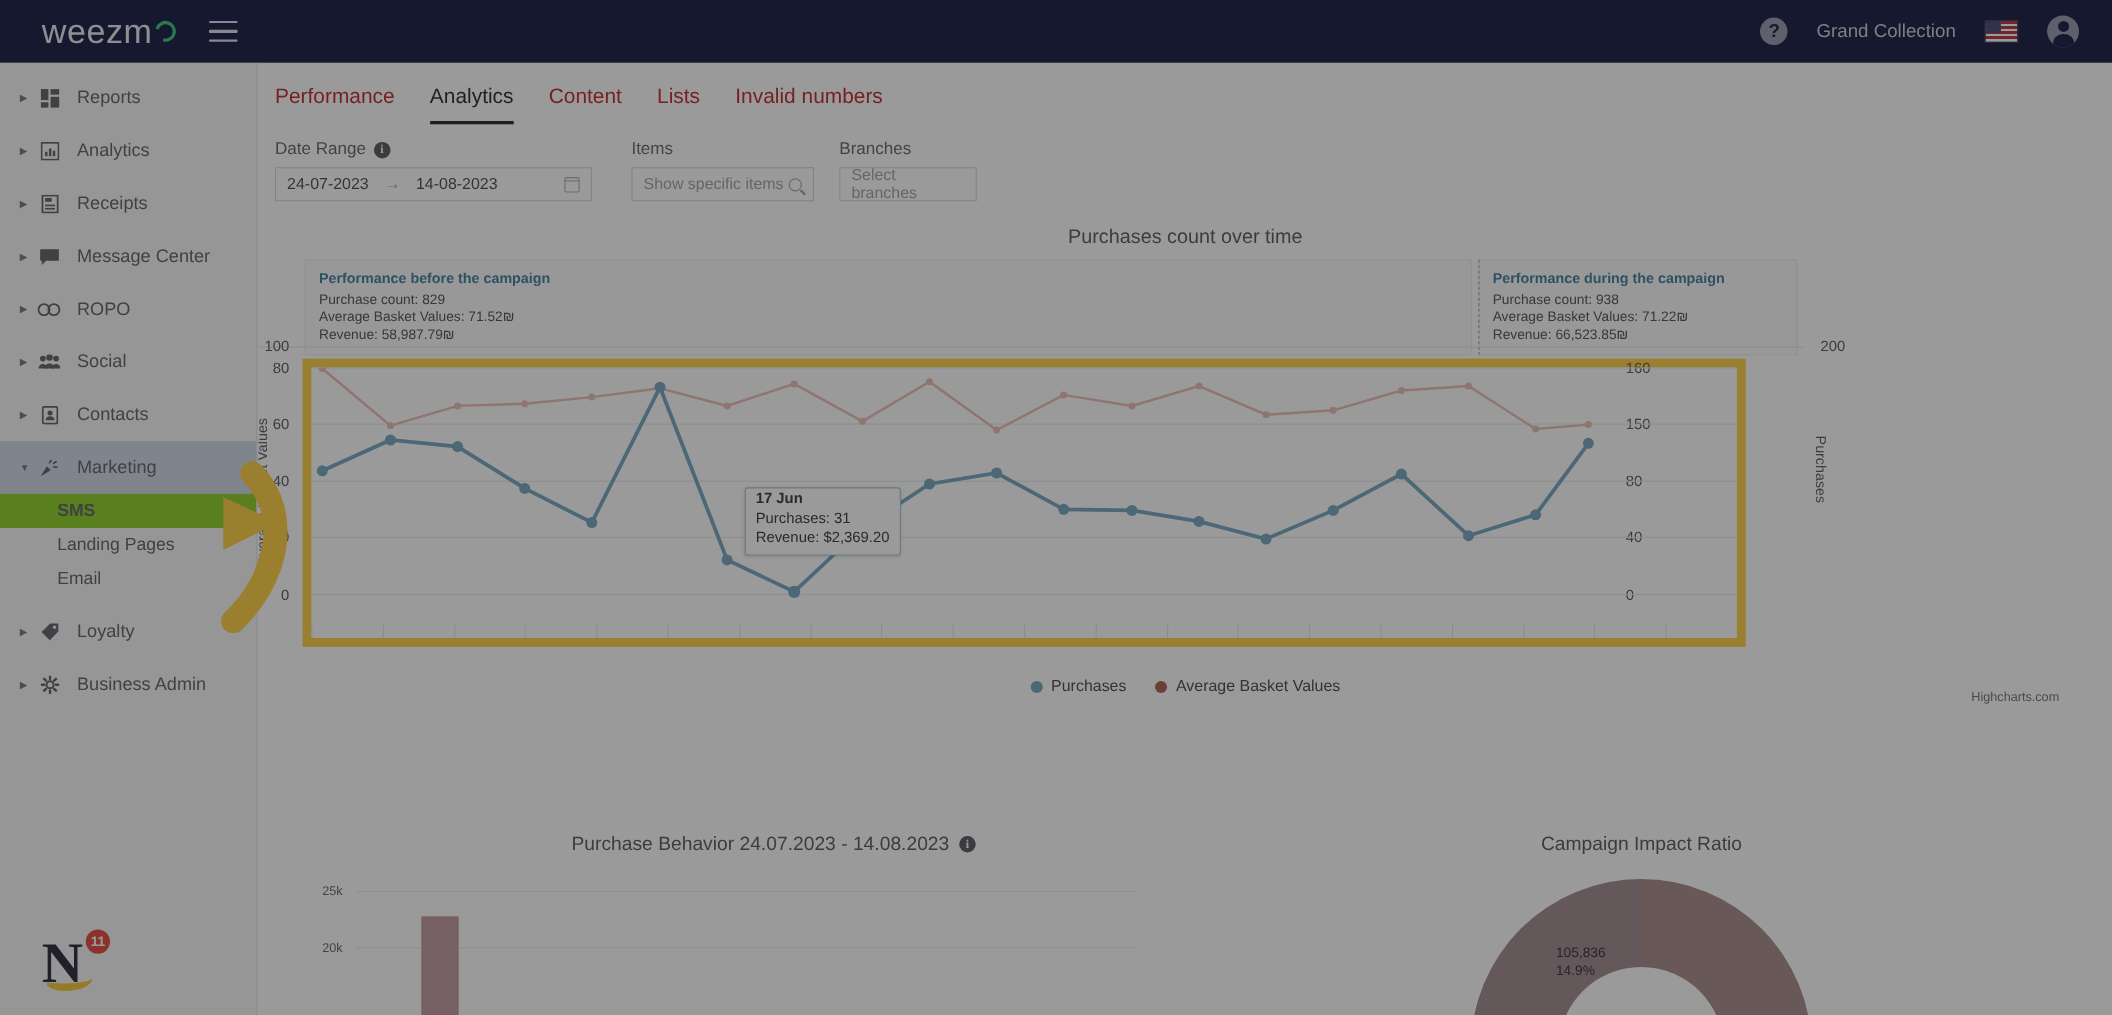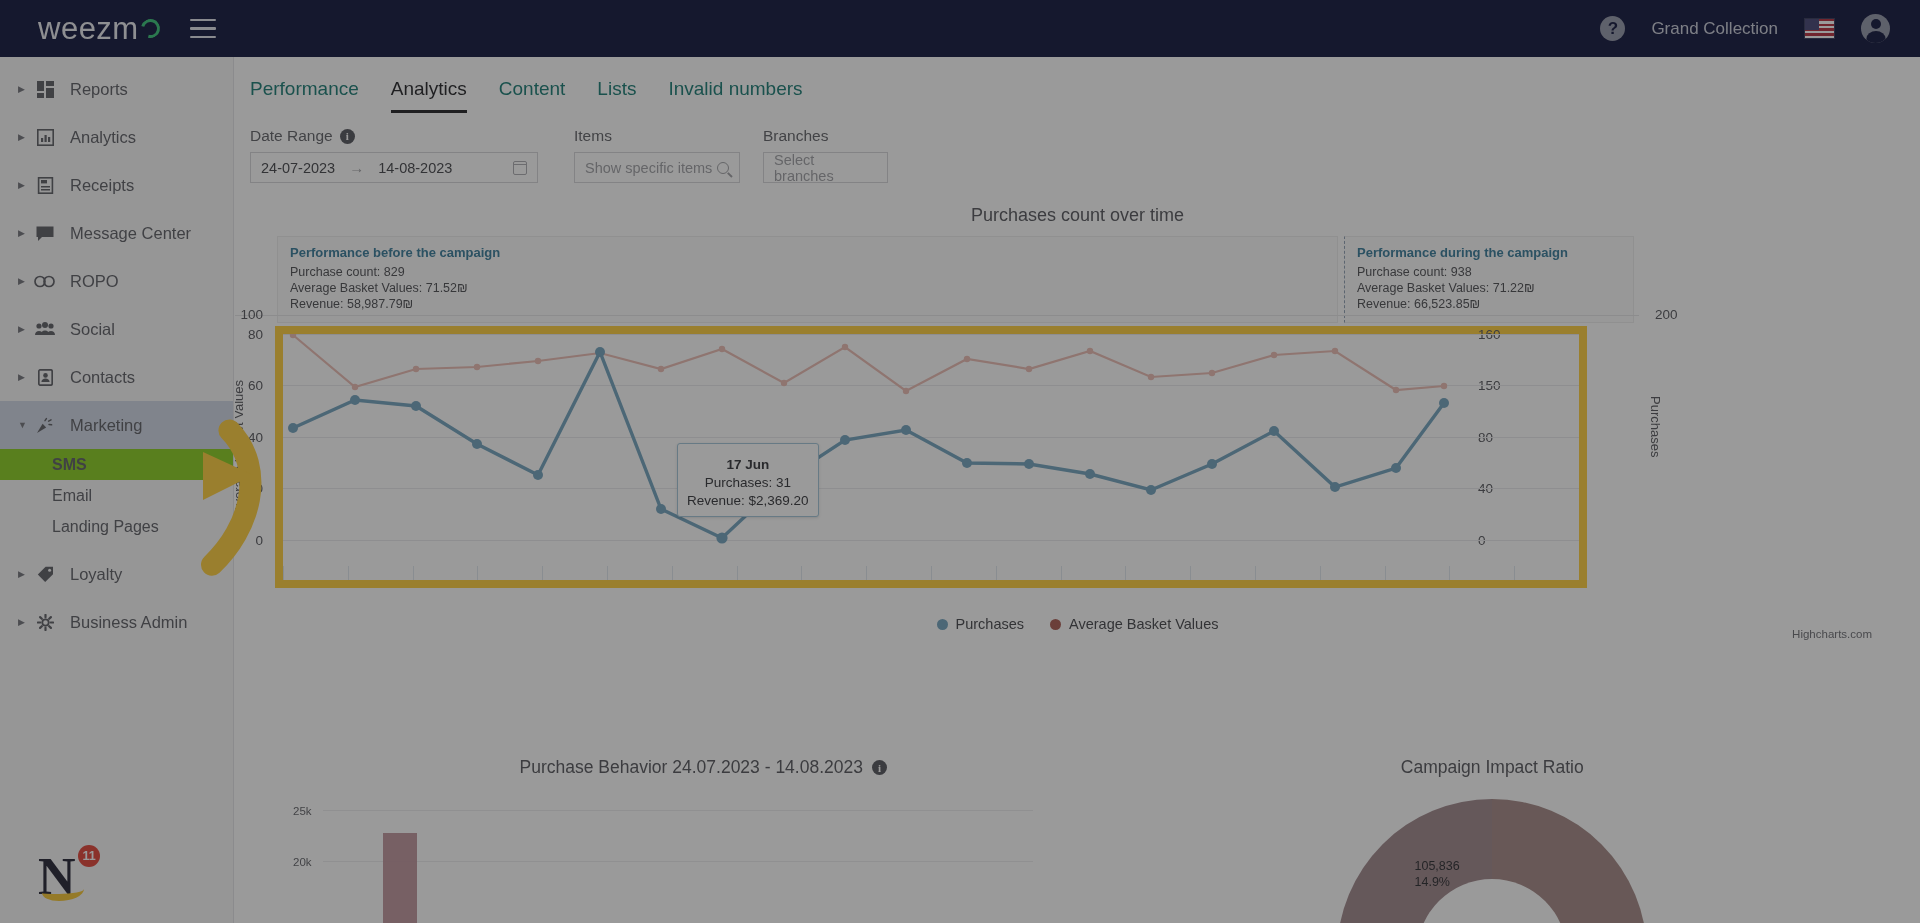--- a/index.html
+++ b/index.html
@@ -152,21 +152,21 @@
     width: 1685px; height: 866px;
     background: #ffffff;
     overflow: hidden;
   }
   .tabs {
     display: flex; align-items: flex-end; gap: 32px;
     padding: 20px 0 0 15px;
     height: 56px;
   }
   .tab {
-    font-size: 19px; color: #0f766e; cursor: pointer;
+    font-size: 19px; color: #b91c1c; cursor: pointer;
     padding-bottom: 10px; border-bottom: 3px solid transparent;
   }
   .tab.active { color: #17181c; border-bottom-color: #17181c; }
 
   .filters {
     display: flex; gap: 18px; padding: 14px 0 0 15px;
   }
   .filter-group .flabel {
     font-size: 15.5px; color: #5a5b61; margin-bottom: 7px;
     display: flex; align-items: center; gap: 7px;
@@ -250,24 +250,24 @@
   .xaxis-ticks {
     position: absolute; left: 8px; right: 8px; bottom: 8px; height: 14px;
     display: flex;
   }
   .xaxis-ticks i {
     flex: 1; border-left: 1px solid #dfe6ee;
   }
   .tooltip {
     position: absolute;
     background: #ffffff; border: 1px solid #9fc3d8;
-    border-radius: 3px; padding: 12px 9px 7px 9px;
+    border-radius: 3px; padding: 0 9px 7px 9px;
     font-size: 13.5px; color: #2b2c31; line-height: 1.32;
     box-shadow: 0 1px 3px rgba(0,0,0,0.14);
-    white-space: nowrap; z-index: 12; text-align: center;
+    white-space: nowrap; z-index: 12;
   }
   .tooltip .tdate { font-weight: bold; font-size: 13.5px; }
   .legend {
     position: absolute; bottom: 6px; left: 0; right: 0;
     display: flex; justify-content: center; align-items: center; gap: 26px;
     font-size: 14.5px; color: #3c3d42;
   }
   .legend .li { display: flex; align-items: center; gap: 8px; cursor: pointer; }
   .legend .dot { width: 11px; height: 11px; border-radius: 50%; }
   .credit {
@@ -434,24 +434,24 @@
             <path d="M9 3.6l1.4-2M12.6 4.2l2.4-1.4M13 7.4l2.6 0.4" stroke="#56575e" stroke-width="1.5" fill="none" stroke-linecap="round"></path>
           </svg>
       </span>
       <span class="nav-label">Marketing</span>
     </div>
 
     <div class="sub-item active">
       <span>SMS</span>
     </div>
     <div class="sub-item">
+      <span>Landing Pages</span>
+    </div>
+    <div class="sub-item">
       <span>Email</span>
-    </div>
-    <div class="sub-item">
-      <span>Landing Pages</span>
     </div>
 
     <div class="nav-item" style="margin-top:8px;">
       <span class="caret">▶</span>
       <span class="nav-icon">
         <svg width="17" height="17" viewBox="0 0 17 17">
             <path d="M8.6 0.8H16v7.4L8.2 16 0.8 8.6z" fill="#56575e"></path>
             <circle cx="12.6" cy="4.2" r="1.5" fill="#f7f7f8"></circle>
           </svg>
       </span>

